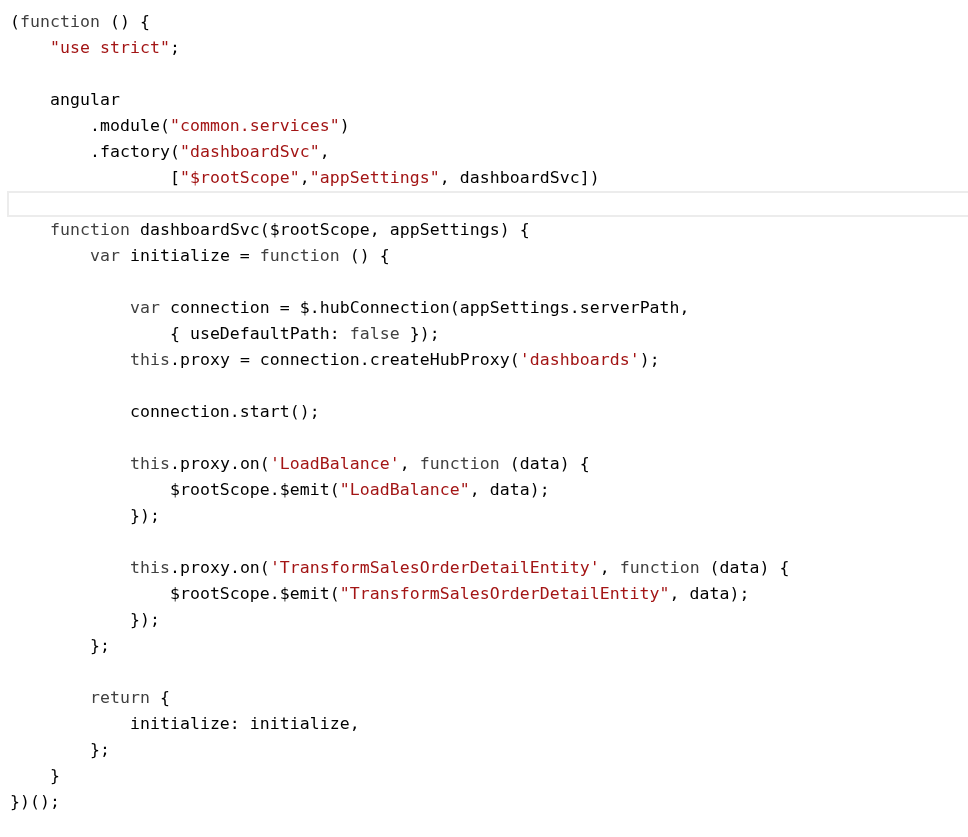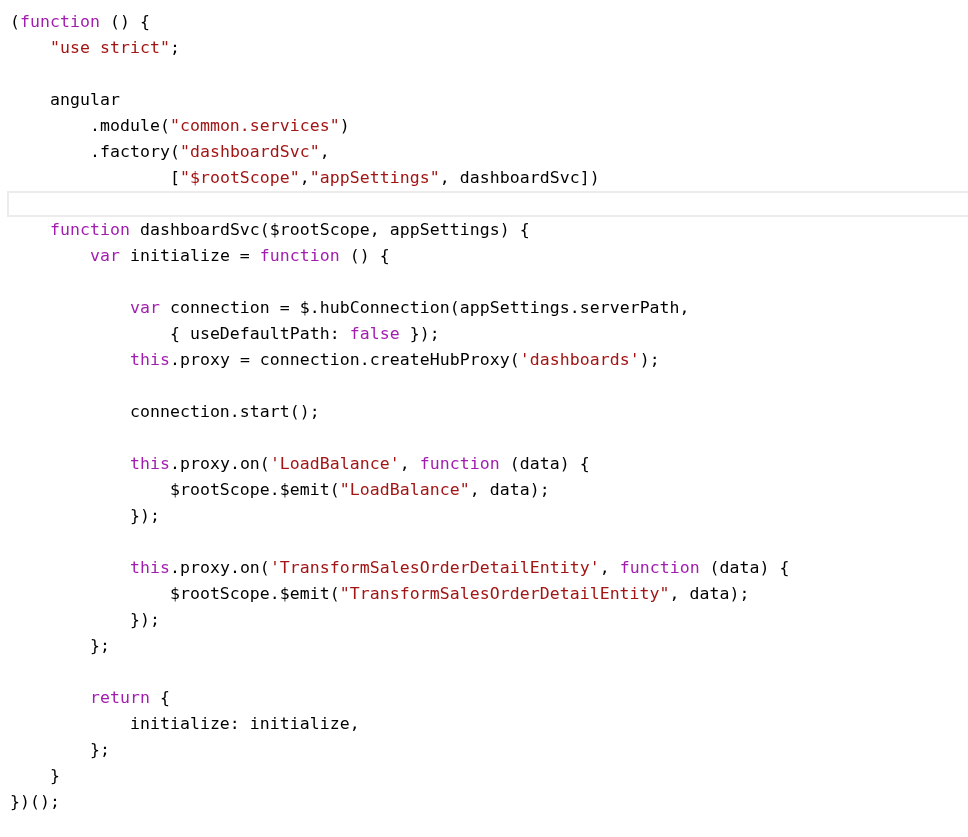--- a/index.html
+++ b/index.html
@@ -41,21 +41,21 @@
   }
   .code-line.highlighted {
     background: #ffffff;
     border-top: 2px solid #ececec;
     border-bottom: 2px solid #ececec;
     border-left: 2px solid #ececec;
     margin-left: 7px;
     padding-left: 3px;
     height: 26px;
   }
-  .tok-keyword { color: #a21caf; }
+  .tok-keyword { color: #404040; }
   .tok-string  { color: #a31515; }
   .tok-plain   { color: #000000; }
 </style>
 </head>
 <body>
 
 <div id="code-editor">
   <div class="code-lines"><div class="code-line"><span class="tok-plain">(</span><span class="tok-keyword">function</span><span class="tok-plain"> () {</span></div><div class="code-line"><span class="tok-plain">    </span><span class="tok-string">"use strict"</span><span class="tok-plain">;</span></div><div class="code-line">​</div><div class="code-line"><span class="tok-plain">    angular</span></div><div class="code-line"><span class="tok-plain">        .module(</span><span class="tok-string">"common.services"</span><span class="tok-plain">)</span></div><div class="code-line"><span class="tok-plain">        .factory(</span><span class="tok-string">"dashboardSvc"</span><span class="tok-plain">,</span></div><div class="code-line"><span class="tok-plain">                [</span><span class="tok-string">"$rootScope"</span><span class="tok-plain">,</span><span class="tok-string">"appSettings"</span><span class="tok-plain">, dashboardSvc])</span></div><div class="code-line highlighted">​</div><div class="code-line"><span class="tok-plain">    </span><span class="tok-keyword">function</span><span class="tok-plain"> dashboardSvc($rootScope, appSettings) {</span></div><div class="code-line"><span class="tok-plain">        </span><span class="tok-keyword">var</span><span class="tok-plain"> initialize = </span><span class="tok-keyword">function</span><span class="tok-plain"> () {</span></div><div class="code-line">​</div><div class="code-line"><span class="tok-plain">            </span><span class="tok-keyword">var</span><span class="tok-plain"> connection = $.hubConnection(appSettings.serverPath,</span></div><div class="code-line"><span class="tok-plain">                { useDefaultPath: </span><span class="tok-keyword">false</span><span class="tok-plain"> });</span></div><div class="code-line"><span class="tok-plain">            </span><span class="tok-keyword">this</span><span class="tok-plain">.proxy = connection.createHubProxy(</span><span class="tok-string">'dashboards'</span><span class="tok-plain">);</span></div><div class="code-line">​</div><div class="code-line"><span class="tok-plain">            connection.start();</span></div><div class="code-line">​</div><div class="code-line"><span class="tok-plain">            </span><span class="tok-keyword">this</span><span class="tok-plain">.proxy.on(</span><span class="tok-string">'LoadBalance'</span><span class="tok-plain">, </span><span class="tok-keyword">function</span><span class="tok-plain"> (data) {</span></div><div class="code-line"><span class="tok-plain">                $rootScope.$emit(</span><span class="tok-string">"LoadBalance"</span><span class="tok-plain">, data);</span></div><div class="code-line"><span class="tok-plain">            });</span></div><div class="code-line">​</div><div class="code-line"><span class="tok-plain">            </span><span class="tok-keyword">this</span><span class="tok-plain">.proxy.on(</span><span class="tok-string">'TransformSalesOrderDetailEntity'</span><span class="tok-plain">, </span><span class="tok-keyword">function</span><span class="tok-plain"> (data) {</span></div><div class="code-line"><span class="tok-plain">                $rootScope.$emit(</span><span class="tok-string">"TransformSalesOrderDetailEntity"</span><span class="tok-plain">, data);</span></div><div class="code-line"><span class="tok-plain">            });</span></div><div class="code-line"><span class="tok-plain">        };</span></div><div class="code-line">​</div><div class="code-line"><span class="tok-plain">        </span><span class="tok-keyword">return</span><span class="tok-plain"> {</span></div><div class="code-line"><span class="tok-plain">            initialize: initialize,</span></div><div class="code-line"><span class="tok-plain">        };</span></div><div class="code-line"><span class="tok-plain">    }</span></div><div class="code-line"><span class="tok-plain">})();</span></div></div>
 </div>
 

